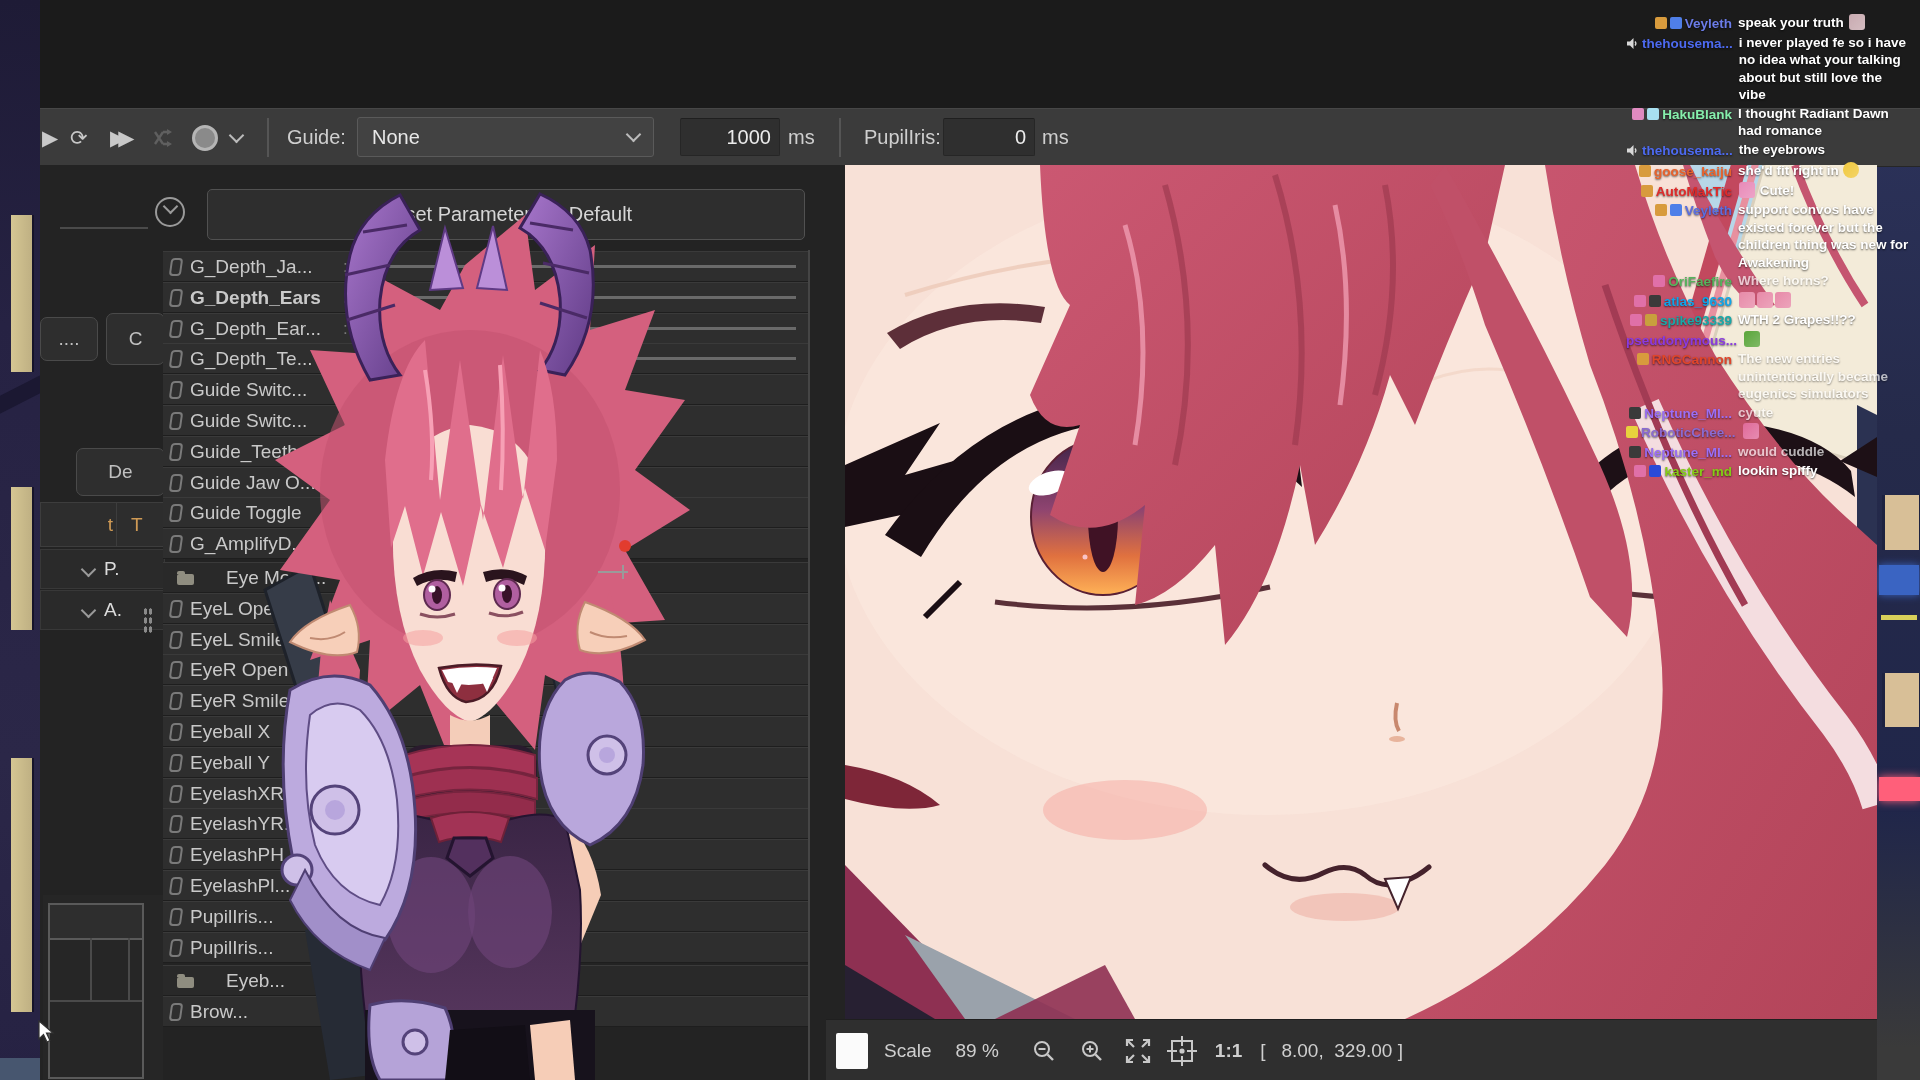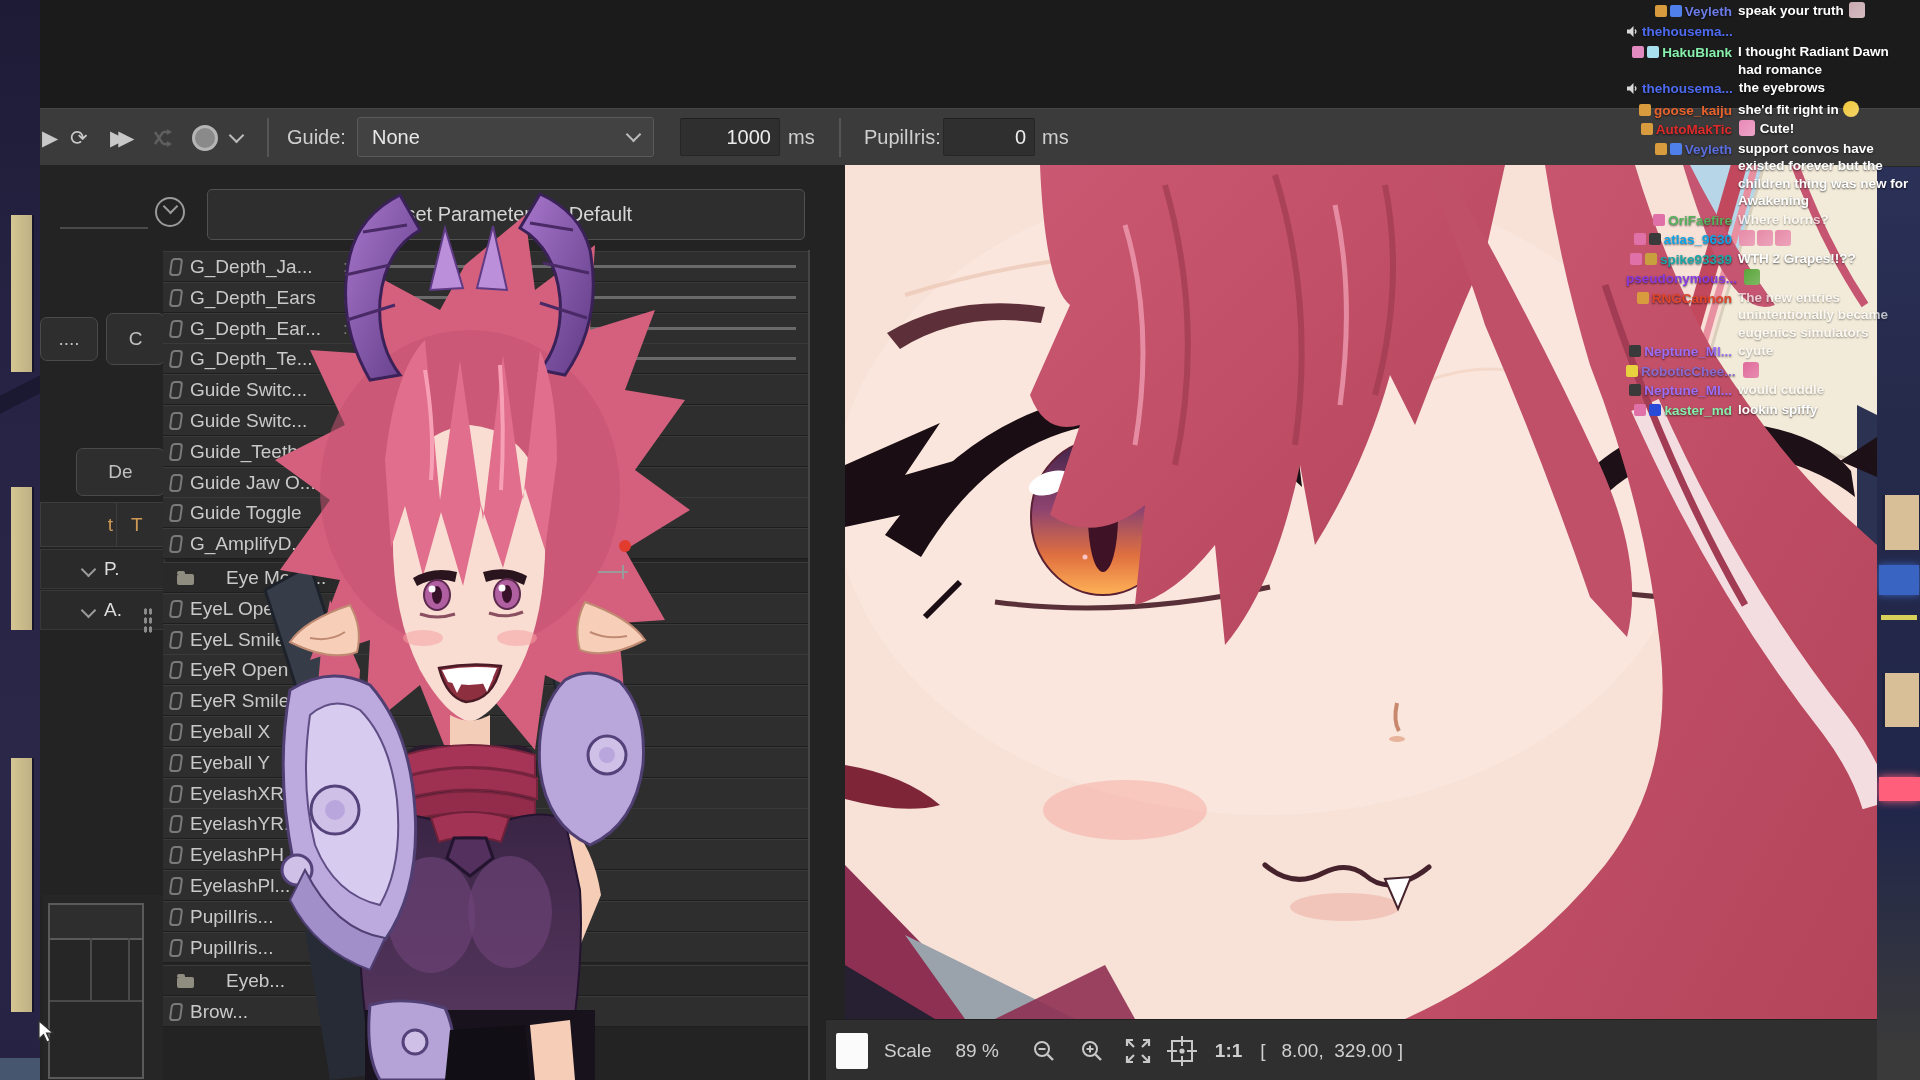--- a/index.html
+++ b/index.html
@@ -64,21 +64,21 @@
   
   #faceview{left:845px;top:165px;width:1032px;height:854px;background:#f8e1d7;overflow:hidden;}
 
   
   #statusbar{left:826px;top:1019px;width:1051px;height:61px;background:#2f2f2f;border-top:1px solid #1f1f1f;display:flex;align-items:center;color:#cfcfcf;font-size:19px;}
   #statusbar .sw{width:32px;height:36px;background:#fbfbfb;border-radius:2px;margin:0 16px 0 10px;}
   #statusbar .gap{display:inline-block;}
   .sicon{display:inline-flex;align-items:center;justify-content:center;width:34px;}
 
   
-  #chat{left:1626px;top:2px;width:288px;z-index:6;}
+  #chat{left:1626px;top:14px;width:288px;z-index:6;}
   .cmsg{display:flex;margin-bottom:1px;font-size:13.5px;font-weight:bold;line-height:17.5px;text-shadow:0 1px 2px rgba(0,0,0,.65);}
   .cmeta{flex:0 0 106px;display:flex;justify-content:flex-end;align-items:flex-start;gap:3px;padding-top:1px;}
   .cbadge{flex:0 0 auto;width:12px;height:12px;border-radius:2px;margin-top:2px;display:inline-block;}
   .cuser{white-space:nowrap;}
   .cbody{width:172px;margin-left:6px;color:#fff;word-wrap:break-word;}
   .cbody.dim{opacity:.68;}
   .cemote{display:inline-block;width:16px;height:16px;border-radius:3px;vertical-align:-3px;margin:0 1px;}
   .cemote.circle{border-radius:50%;}
 
   
@@ -185,21 +185,21 @@
     <div>
         <div class="param-row" style="top: 86px;">
           <span class="param-ic"></span>
           <span class="plabel">G_Depth_Ja...</span>
           <span class="pcolon">:</span>
           <div class="pslider">
             <i class="track" style="position:absolute;"></i>
             <i class="knob" style="position:absolute;"></i>
           </div>
         </div>
-        <div class="param-row" style="top: 117px;">
+        <div class="param-row" style="top: 117px; font-weight: bold;">
           <span class="param-ic"></span>
           <span class="plabel">G_Depth_Ears</span>
           <span class="pcolon">:</span>
           <div class="pslider">
             <i class="track" style="position:absolute;"></i>
             <i class="knob" style="position:absolute;"></i>
           </div>
         </div>
         <div class="param-row" style="top: 148px;">
           <span class="param-ic"></span>
@@ -559,20 +559,21 @@
         <div class="cbody"><span>speak your truth </span><span class="cemote" style="background: linear-gradient(135deg, rgb(200, 170, 176), rgba(255, 255, 255, 0.2) 90%), rgb(200, 170, 176);"></span></div>
       </div>
       <div class="cmsg">
         <div class="cmeta">
           <span><svg width="13" height="13" viewBox="0 0 13 13" style="margin-top:2px;">
               <polygon points="1,4.5 4,4.5 7.5,1 7.5,12 4,8.5 1,8.5" fill="#d8d8d8"></polygon>
               <path d="M9,4.5 Q10.8,6.5 9,8.5" stroke="#d8d8d8" stroke-width="1.3" fill="none"></path>
             </svg></span>
           <span class="cuser" style="color: rgb(77, 106, 240);">thehousema...</span>
         </div>
+        <div class="cbody"><span>i never played fe so i have no idea what your talking about but still love the vibe</span></div>
       </div>
       <div class="cmsg">
         <div class="cmeta">
           <span class="cbadge" style="background: rgb(224, 138, 192);"></span>
           <span class="cbadge" style="background: rgb(168, 224, 240);"></span>
           <span class="cuser" style="color: #86efac;">HakuBlank</span>
         </div>
         <div class="cbody"><span>I thought Radiant Dawn had romance</span></div>
       </div>
       <div class="cmsg">
@@ -661,21 +662,21 @@
         <div class="cmeta">
           <span class="cbadge" style="background: rgb(58, 58, 58);"></span>
           <span class="cuser" style="color: rgb(155, 110, 245);">Neptune_MI...</span>
         </div>
         <div class="cbody dim"><span>would cuddle</span></div>
       </div>
       <div class="cmsg">
         <div class="cmeta">
           <span class="cbadge" style="background: rgb(224, 112, 168);"></span>
           <span class="cbadge" style="background: rgb(42, 74, 216);"></span>
-          <span class="cuser" style="color: #86efac;">kaster_md</span>
+          <span class="cuser" style="color: #84cc16;">kaster_md</span>
         </div>
         <div class="cbody"><span>lookin spiffy</span></div>
       </div>
     </div>
 
   <div id="cursor" class="abs">
     <svg width="18" height="24" viewBox="0 0 18 24">
         <polygon points="1,1 1,19 5.5,14.5 9,22 12,20.5 8.5,13 15,13" fill="#ffffff" stroke="#333" stroke-width="1.2"></polygon>
       </svg>
   </div>

